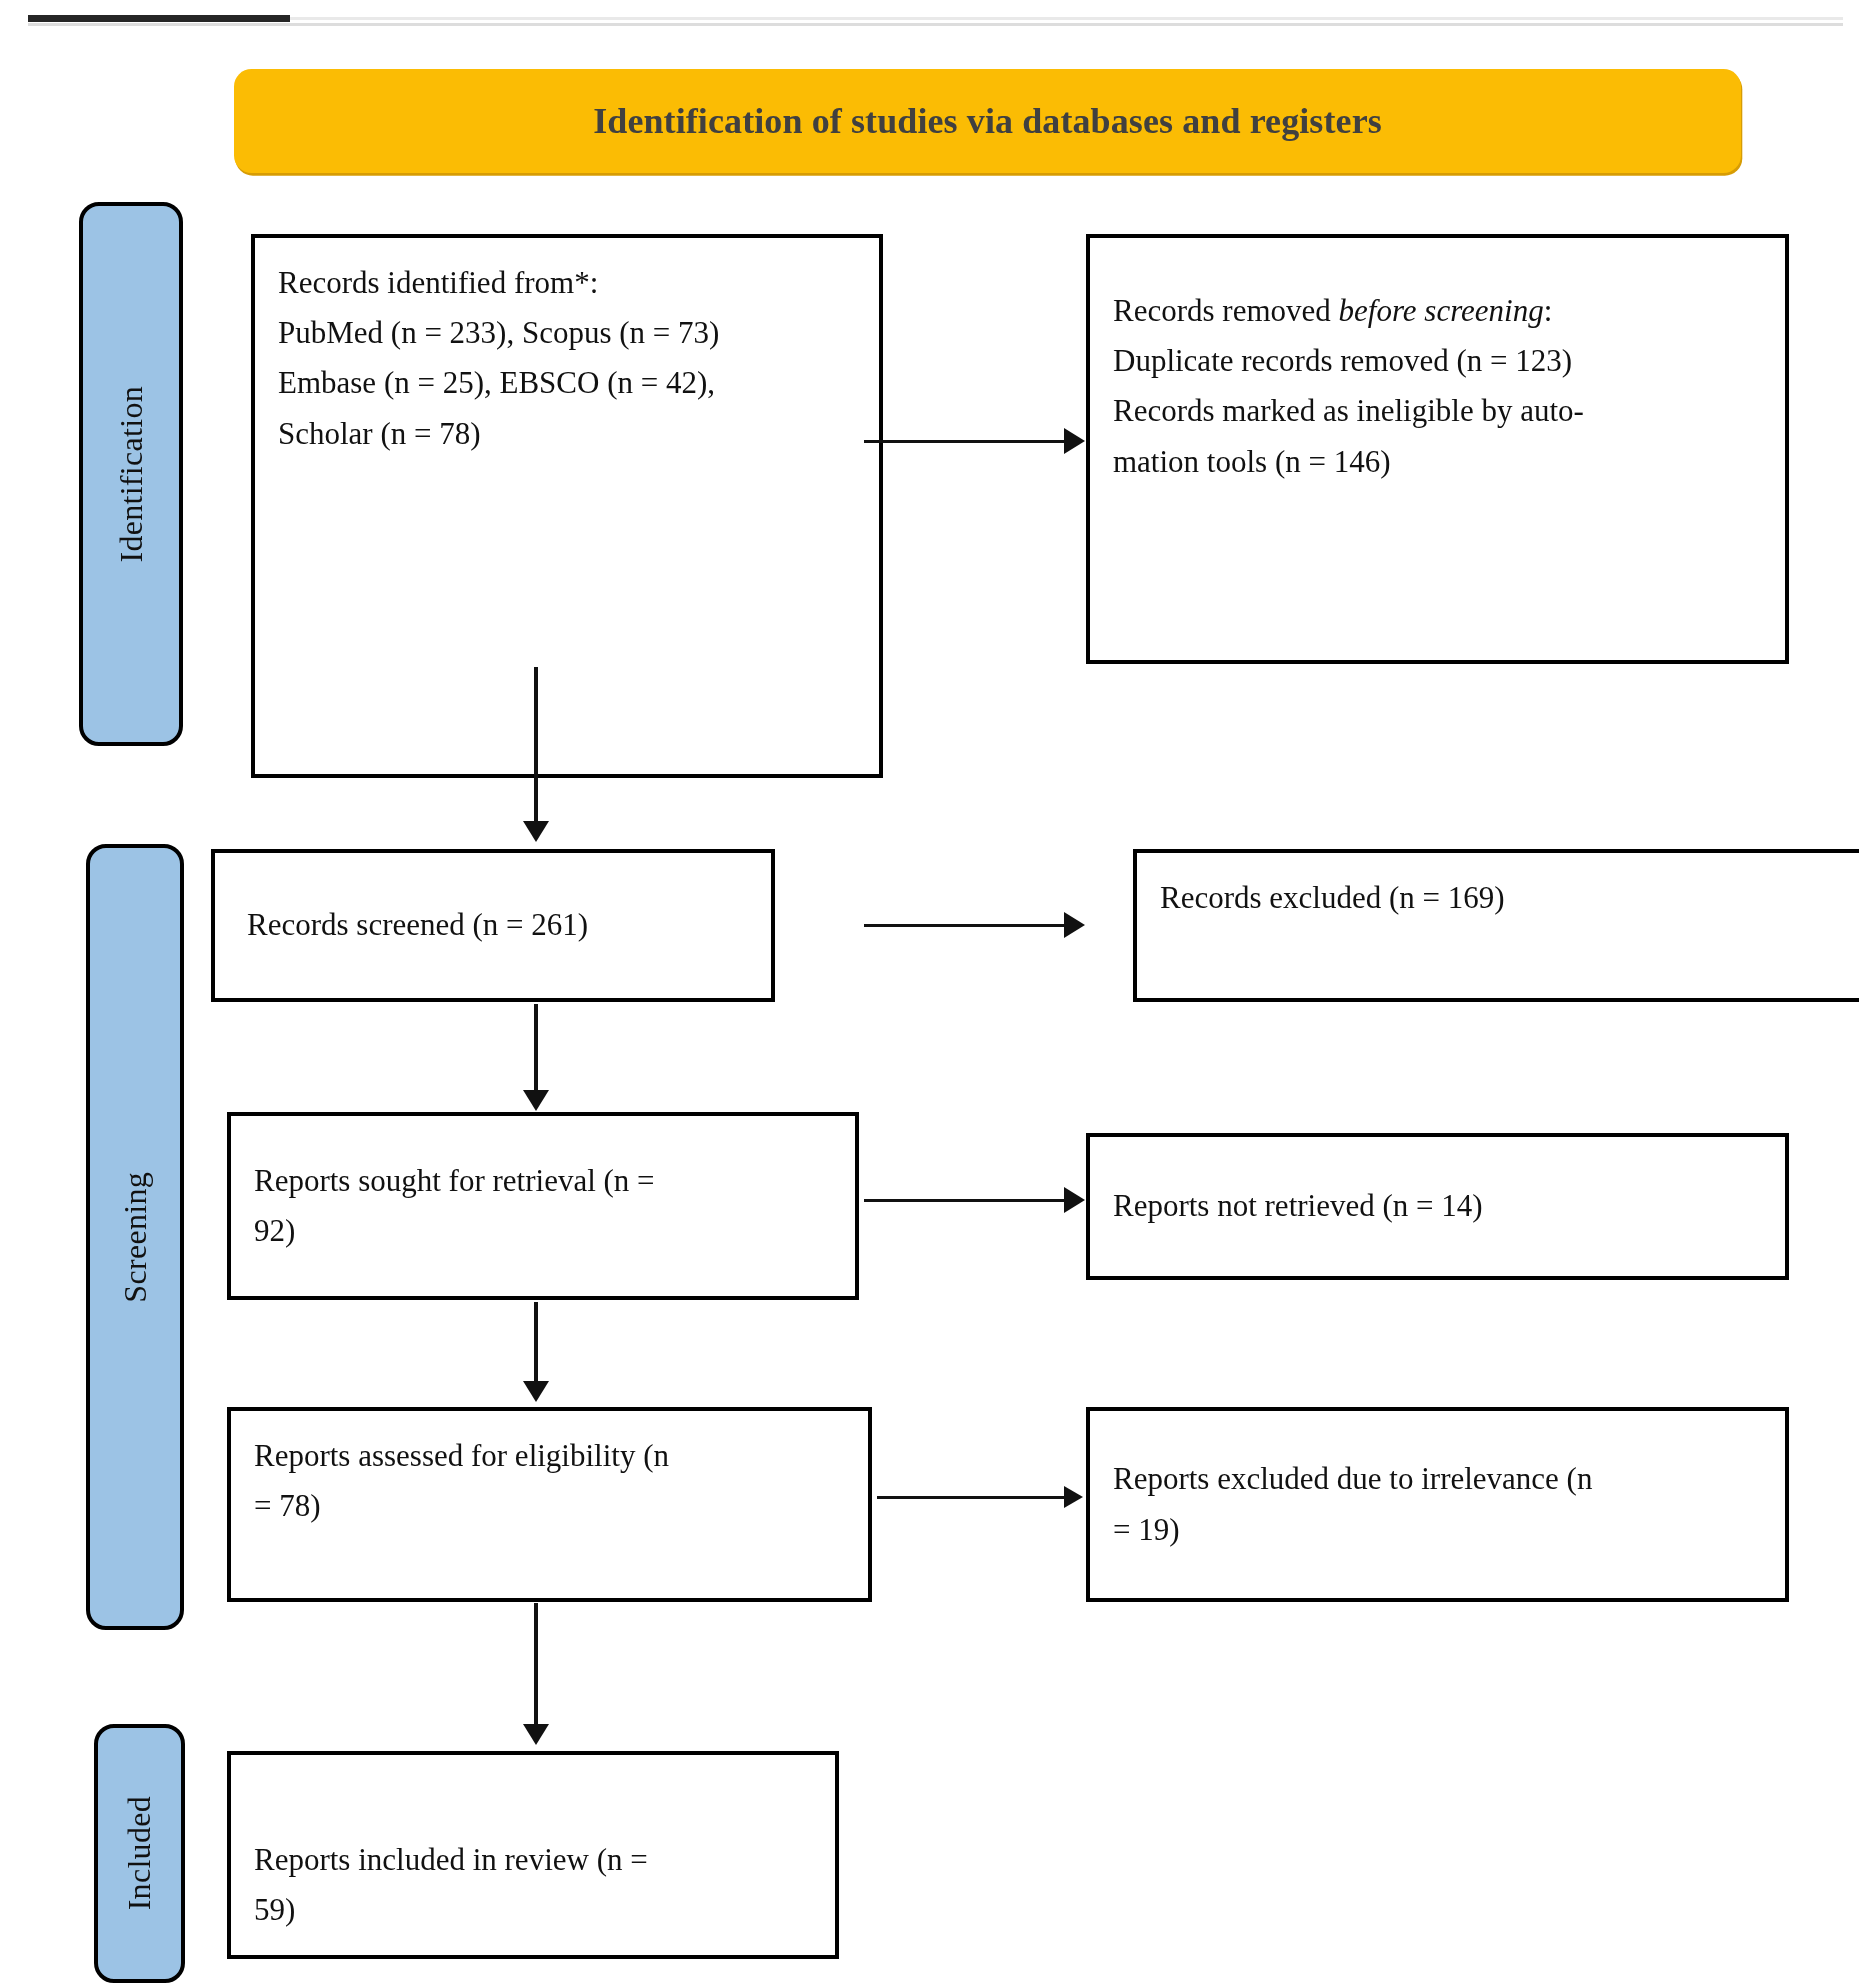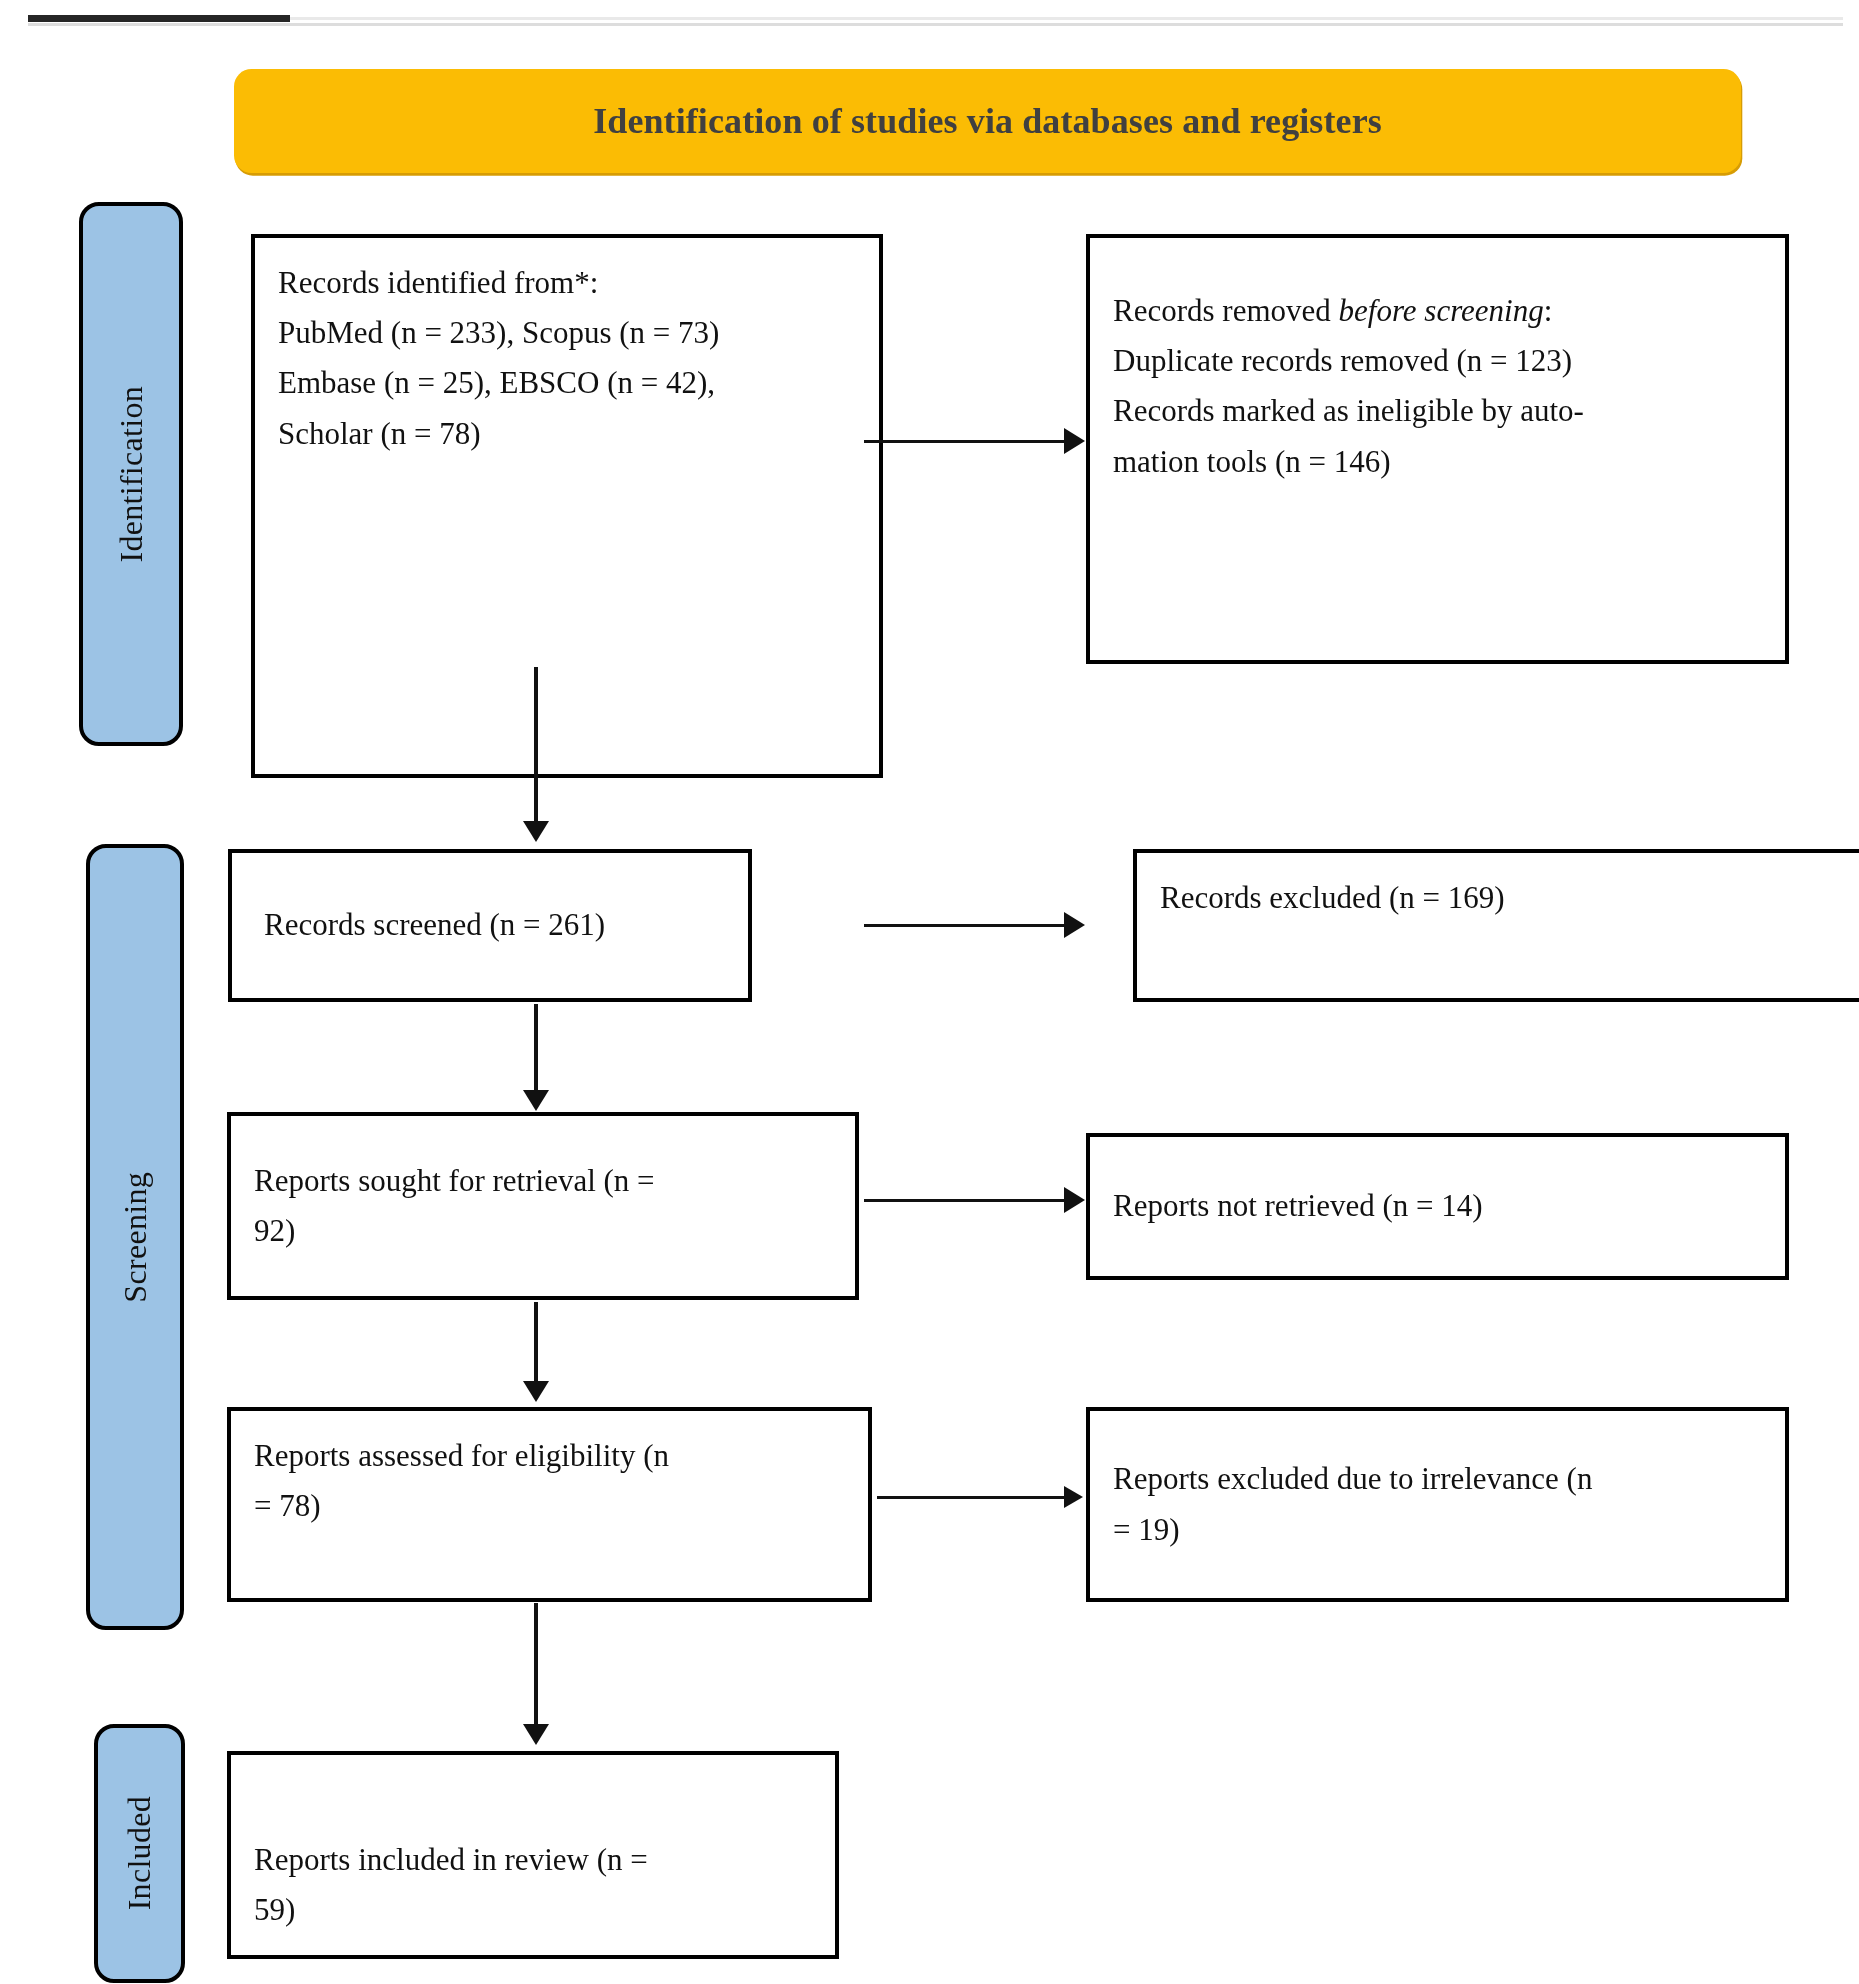--- a/index.html
+++ b/index.html
@@ -89,21 +89,21 @@
   .box p {
     font-size: 31px;
     line-height: 1.62;
     color: #111111;
     white-space: pre-wrap;
   }
   .box p em { font-style: italic; }
 
   .box-identified   { left: 227px;  top: 234px;  width: 632px;  height: 544px; margin-left: 24px; }
   .box-removed      { left: 1086px; top: 234px;  width: 703px; height: 430px; padding-top: 48px; }
-  .box-screened     { left: 228px;  top: 849px; width: 524px;  height: 153px; display:flex; align-items:center;padding-left:32px; }
+  .box-screened     { left: 211px;  top: 849px; width: 564px;  height: 153px; display:flex; align-items:center;padding-left:32px; }
   .box-excluded     { left: 1086px; top: 849px; width: 766px; height: 153px; display:flex; align-items:flex-start;margin-left:47px; }
   .box-sought       { left: 227px;  top: 1112px; width: 632px;  height: 188px; display:flex; align-items:center; }
   .box-notretrieved { left: 1086px; top: 1133px; width: 703px; height: 147px; display:flex; align-items:center; }
   .box-assessed     { left: 227px;  top: 1407px; width: 645px;  height: 195px; display:flex; align-items:flex-start; }
   .box-irrelevant   { left: 1086px; top: 1407px; width: 703px; height: 195px; display:flex; align-items:center; }
   .box-included     { left: 227px;  top: 1751px; width: 612px;  height: 208px; display:flex; align-items:flex-end; }
 
   
   .vline {
     position: absolute;

